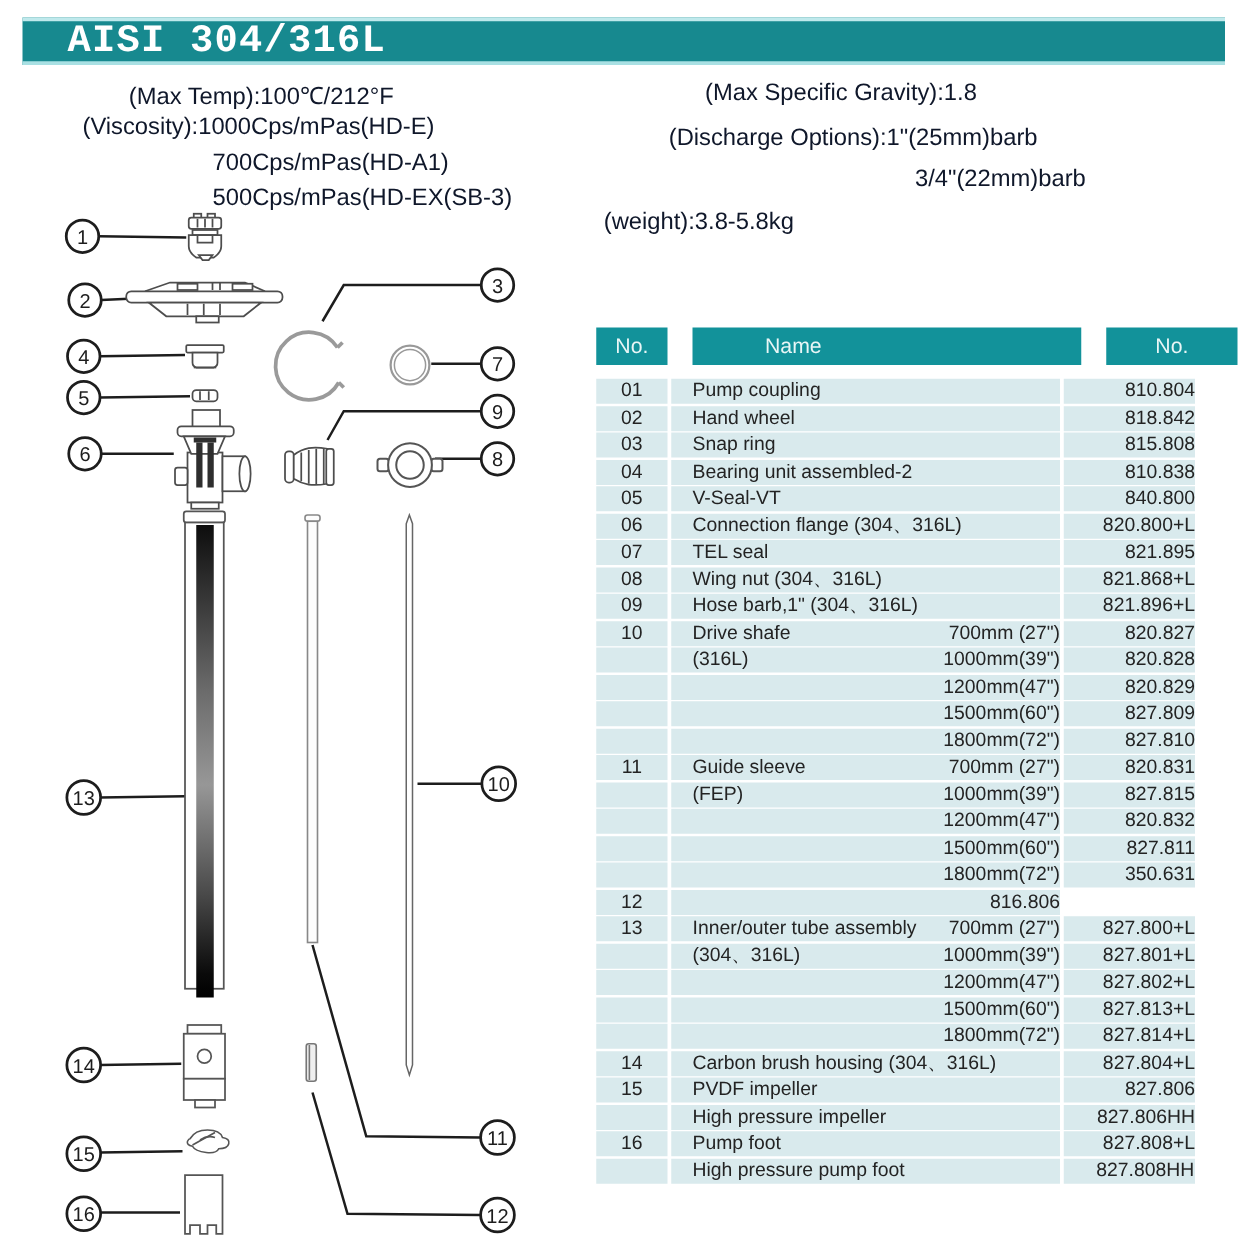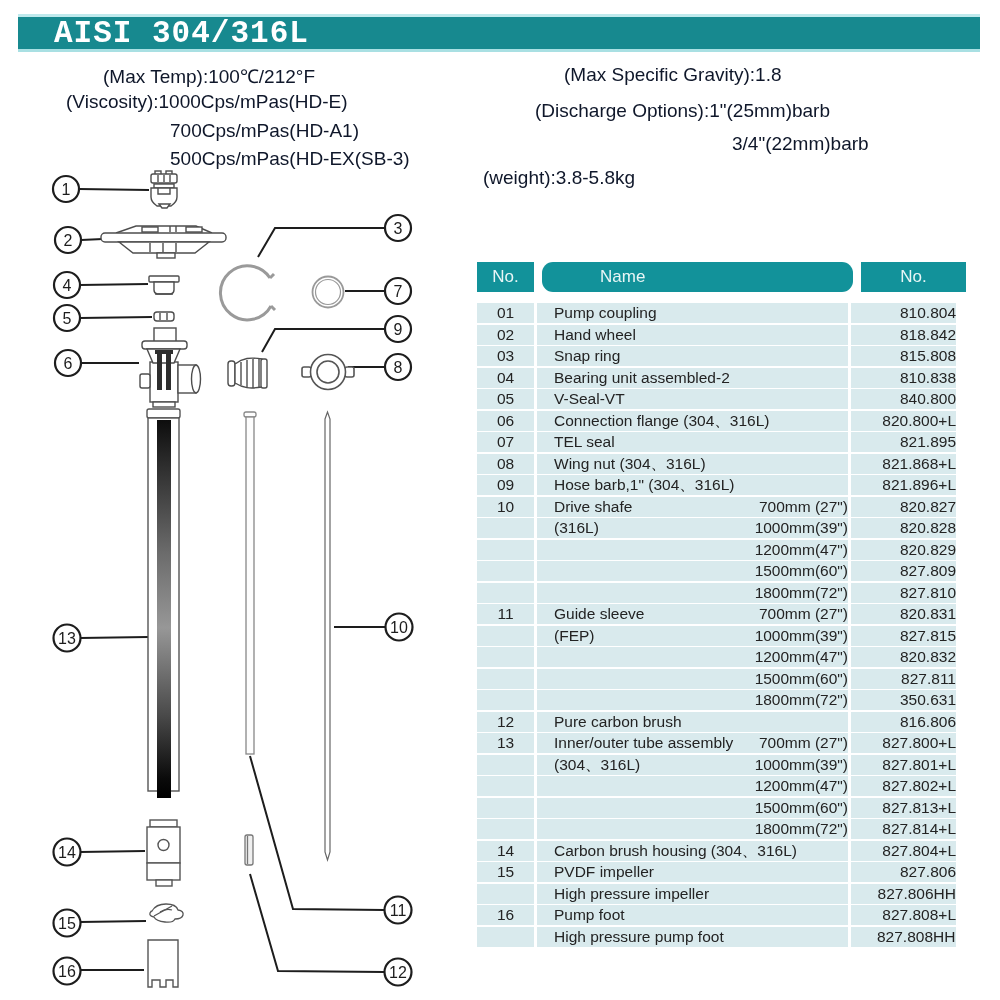--- a/index.html
+++ b/index.html
@@ -26,27 +26,27 @@
   .sl3{left:170px;top:148px;}
   .sr0{left:564px;top:64px;}
   .sr1{left:535px;top:100px;}
   .sr2{left:732px;top:133px;}
   .sr3{left:483px;top:167px;}
   
   .diagram{position:absolute;left:0;top:0;}
   
   .ptable{position:absolute;left:477px;top:262px;width:479px;}
   .thead{
-    display:grid;grid-template-columns:57px 311px 105px;gap:8px;height:30px;
+    display:grid;grid-template-columns:57px 311px 105px;gap:20px;height:30px;
   }
   .thead .hcell{
     background:#12929a;color:#e9f6f6;font-size:17px;
     display:flex;align-items:center;justify-content:center;
   }
-  .thead .hname{justify-content:flex-start;padding-left:58px;box-sizing:border-box;border-radius:11px;}
+  .thead .hname{justify-content:flex-start;padding-left:58px;box-sizing:border-box;}
   .tbody{margin-top:11px;display:flex;flex-direction:column;gap:1.5px;}
   .trow{display:grid;grid-template-columns:57px 311px 105px;gap:3px;height:20px;}
   .cell{
     background:#d9eaed;font-size:15.5px;line-height:20px;color:#232323;
     overflow:hidden;white-space:nowrap;
   }
   .cell.no{text-align:center;}
   .cell.namec{display:flex;justify-content:space-between;box-sizing:border-box;padding-left:17px;}
   .cell.namec .sz{text-align:right;}
   .cell.part{text-align:right;padding-left:26px;}
@@ -442,24 +442,20 @@
       <div class="trow">
         <div class="cell no"></div>
         <div class="cell namec">
           <span class="nm"></span>
           <span class="sz">1800mm(72")</span>
         </div>
         <div class="cell part">350.631</div>
       </div>
       <div class="trow">
         <div class="cell no">12</div>
-        <div class="cell namec">
-          <span class="nm">Pure carbon brush</span>
-          <span class="sz"></span>
-        </div>
         <div class="cell part">816.806</div>
       </div>
       <div class="trow">
         <div class="cell no">13</div>
         <div class="cell namec">
           <span class="nm">Inner/outer tube assembly</span>
           <span class="sz">700mm (27")</span>
         </div>
         <div class="cell part">827.800+L</div>
       </div>

